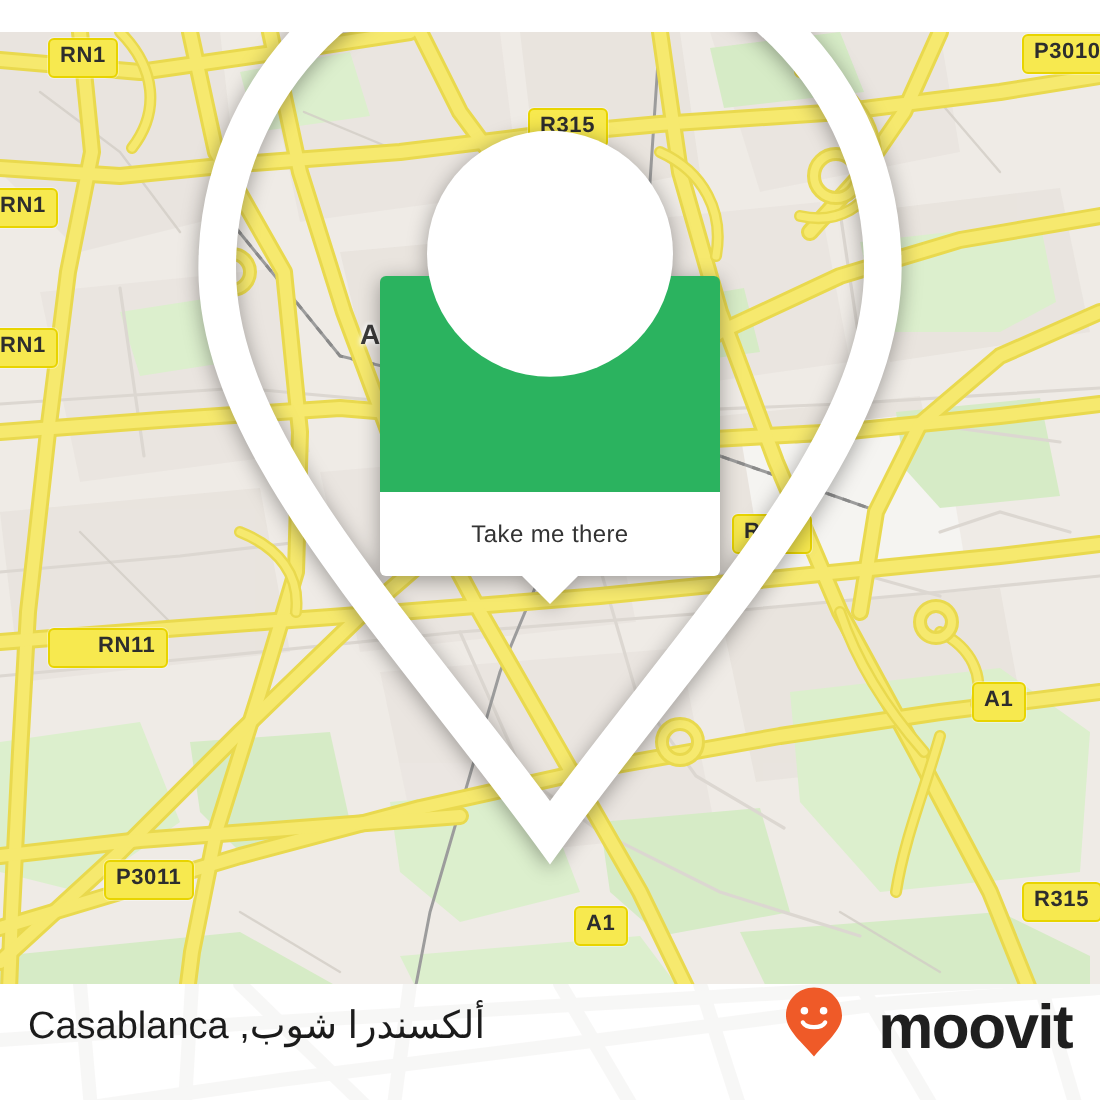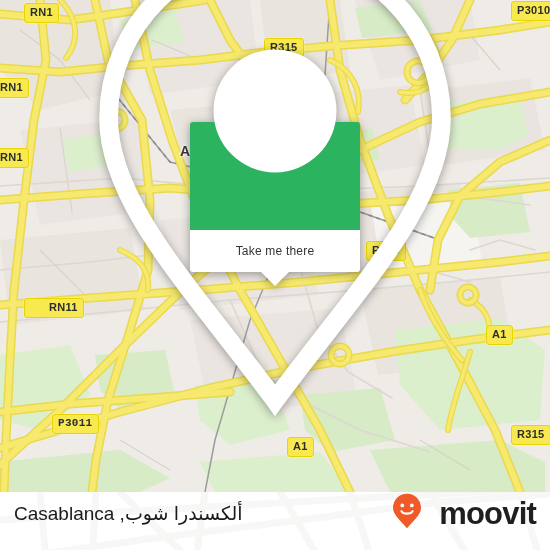--- a/index.html
+++ b/index.html
@@ -5,21 +5,21 @@
   html,body{margin:0;padding:0;}
   body{
     width:550px;height:550px;overflow:hidden;
     font-family:"Liberation Sans","DejaVu Sans",sans-serif;
     background:#ffffff;
   }
   #app{position:relative;width:550px;height:550px;overflow:hidden;background:#fff;}
 
   
   #map{
-    position:absolute;left:0;top:0;width:550px;height:492px;
+    position:absolute;left:0;top:16px;width:550px;height:492px;
     background:#efebe6;
     overflow:hidden;
   }
   #map svg{display:block;width:550px;height:492px;}
 
   
   .shield{
     position:absolute;
     background:#f7e94f;
     border:1.6px solid #e8d400;
@@ -274,21 +274,21 @@
     </svg>
 
     <div class="shield" style="left:24px;top:3px;">RN1</div>
     <div class="shield" style="left:-6px;top:78px;">RN1</div>
     <div class="shield" style="left:-6px;top:148px;">RN1</div>
     <div class="shield" style="left:264px;top:38px;">R315</div>
     <div class="shield" style="left:511px;top:1px;">P3010</div>
     <div class="shield" style="left:366px;top:241px;">R315</div>
     <div class="shield" style="left:24px;top:298px;padding-left:24px;">RN11</div>
     <div class="shield" style="left:486px;top:325px;">A1</div>
-    <div class="shield" style="left:52px;top:414px;font-family:Liberation Mono, monospace;">P3011</div>
+    <div class="shield" style="left:52px;top:414px;">P3011</div>
     <div class="shield" style="left:287px;top:437px;">A1</div>
     <div class="shield" style="left:511px;top:425px;">R315</div>
 
     <div class="poi-label" style="left:180px;top:143px;">A</div>
 
     <div id="popup">
       <div id="popup-head">
         <span>
           <svg width="54" height="68" viewBox="0 0 54 68" xmlns="http://www.w3.org/2000/svg">
             <path d="M27 3 C14.3 3 4 13.3 4 26 C4 38 16 50 27 65 C38 50 50 38 50 26 C50 13.3 39.7 3 27 3 Z" fill="none" stroke="#ffffff" stroke-width="2.6"></path>

